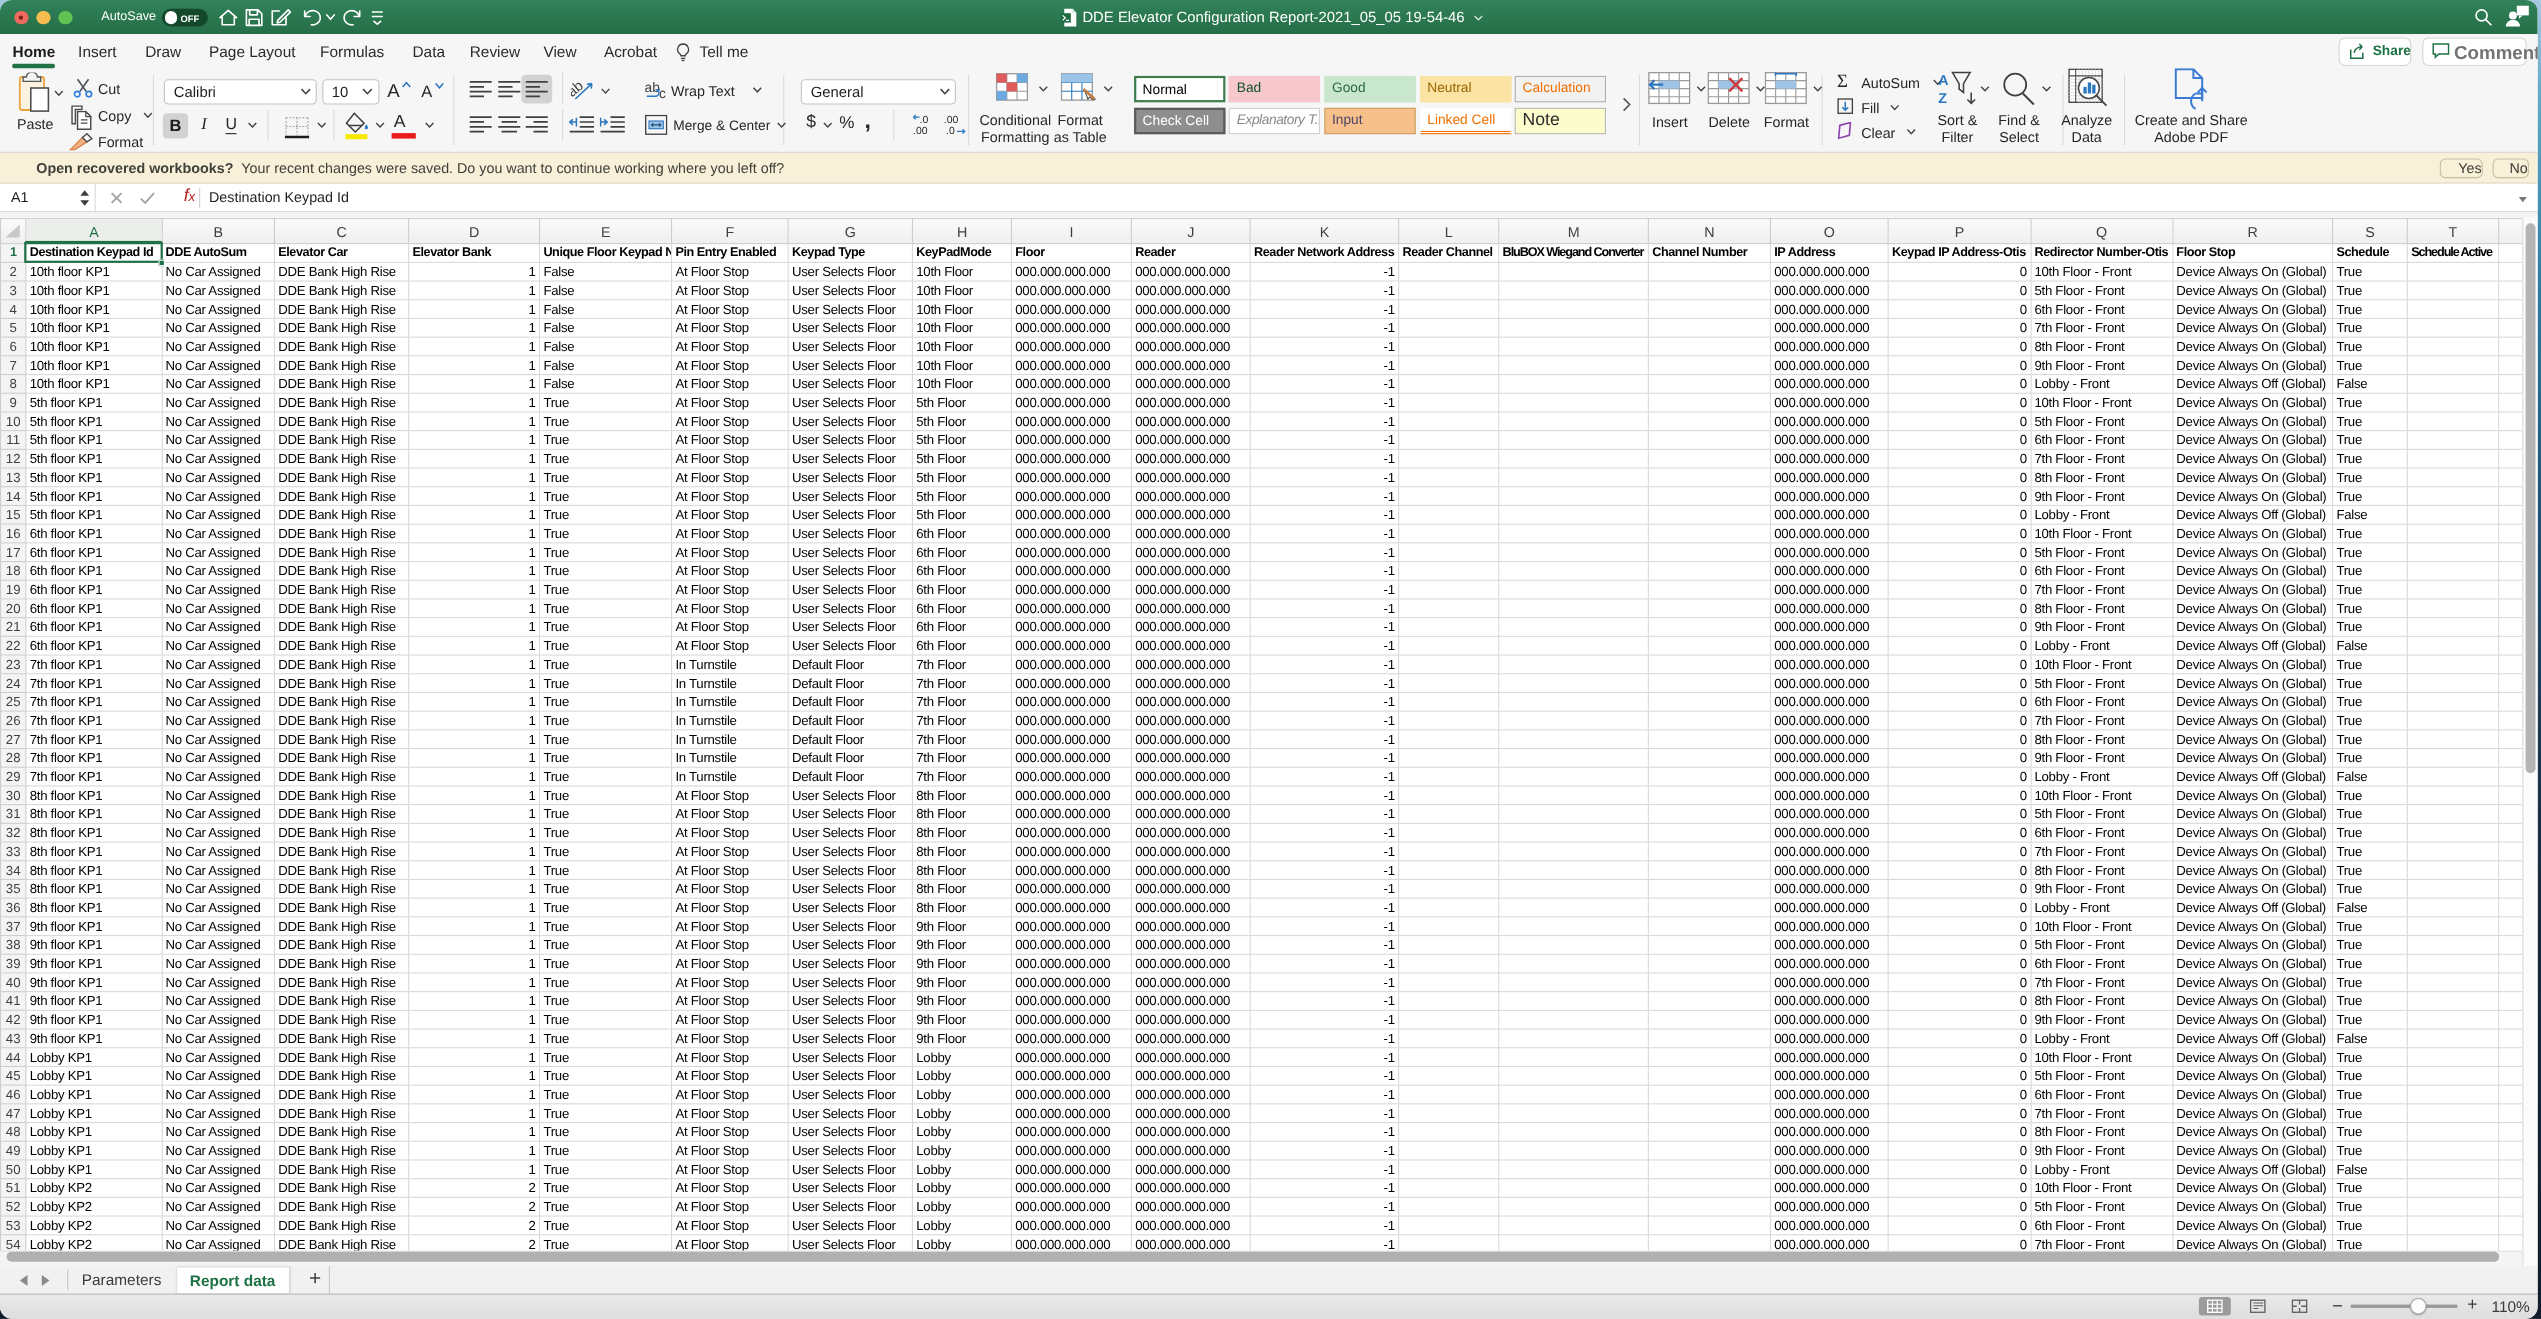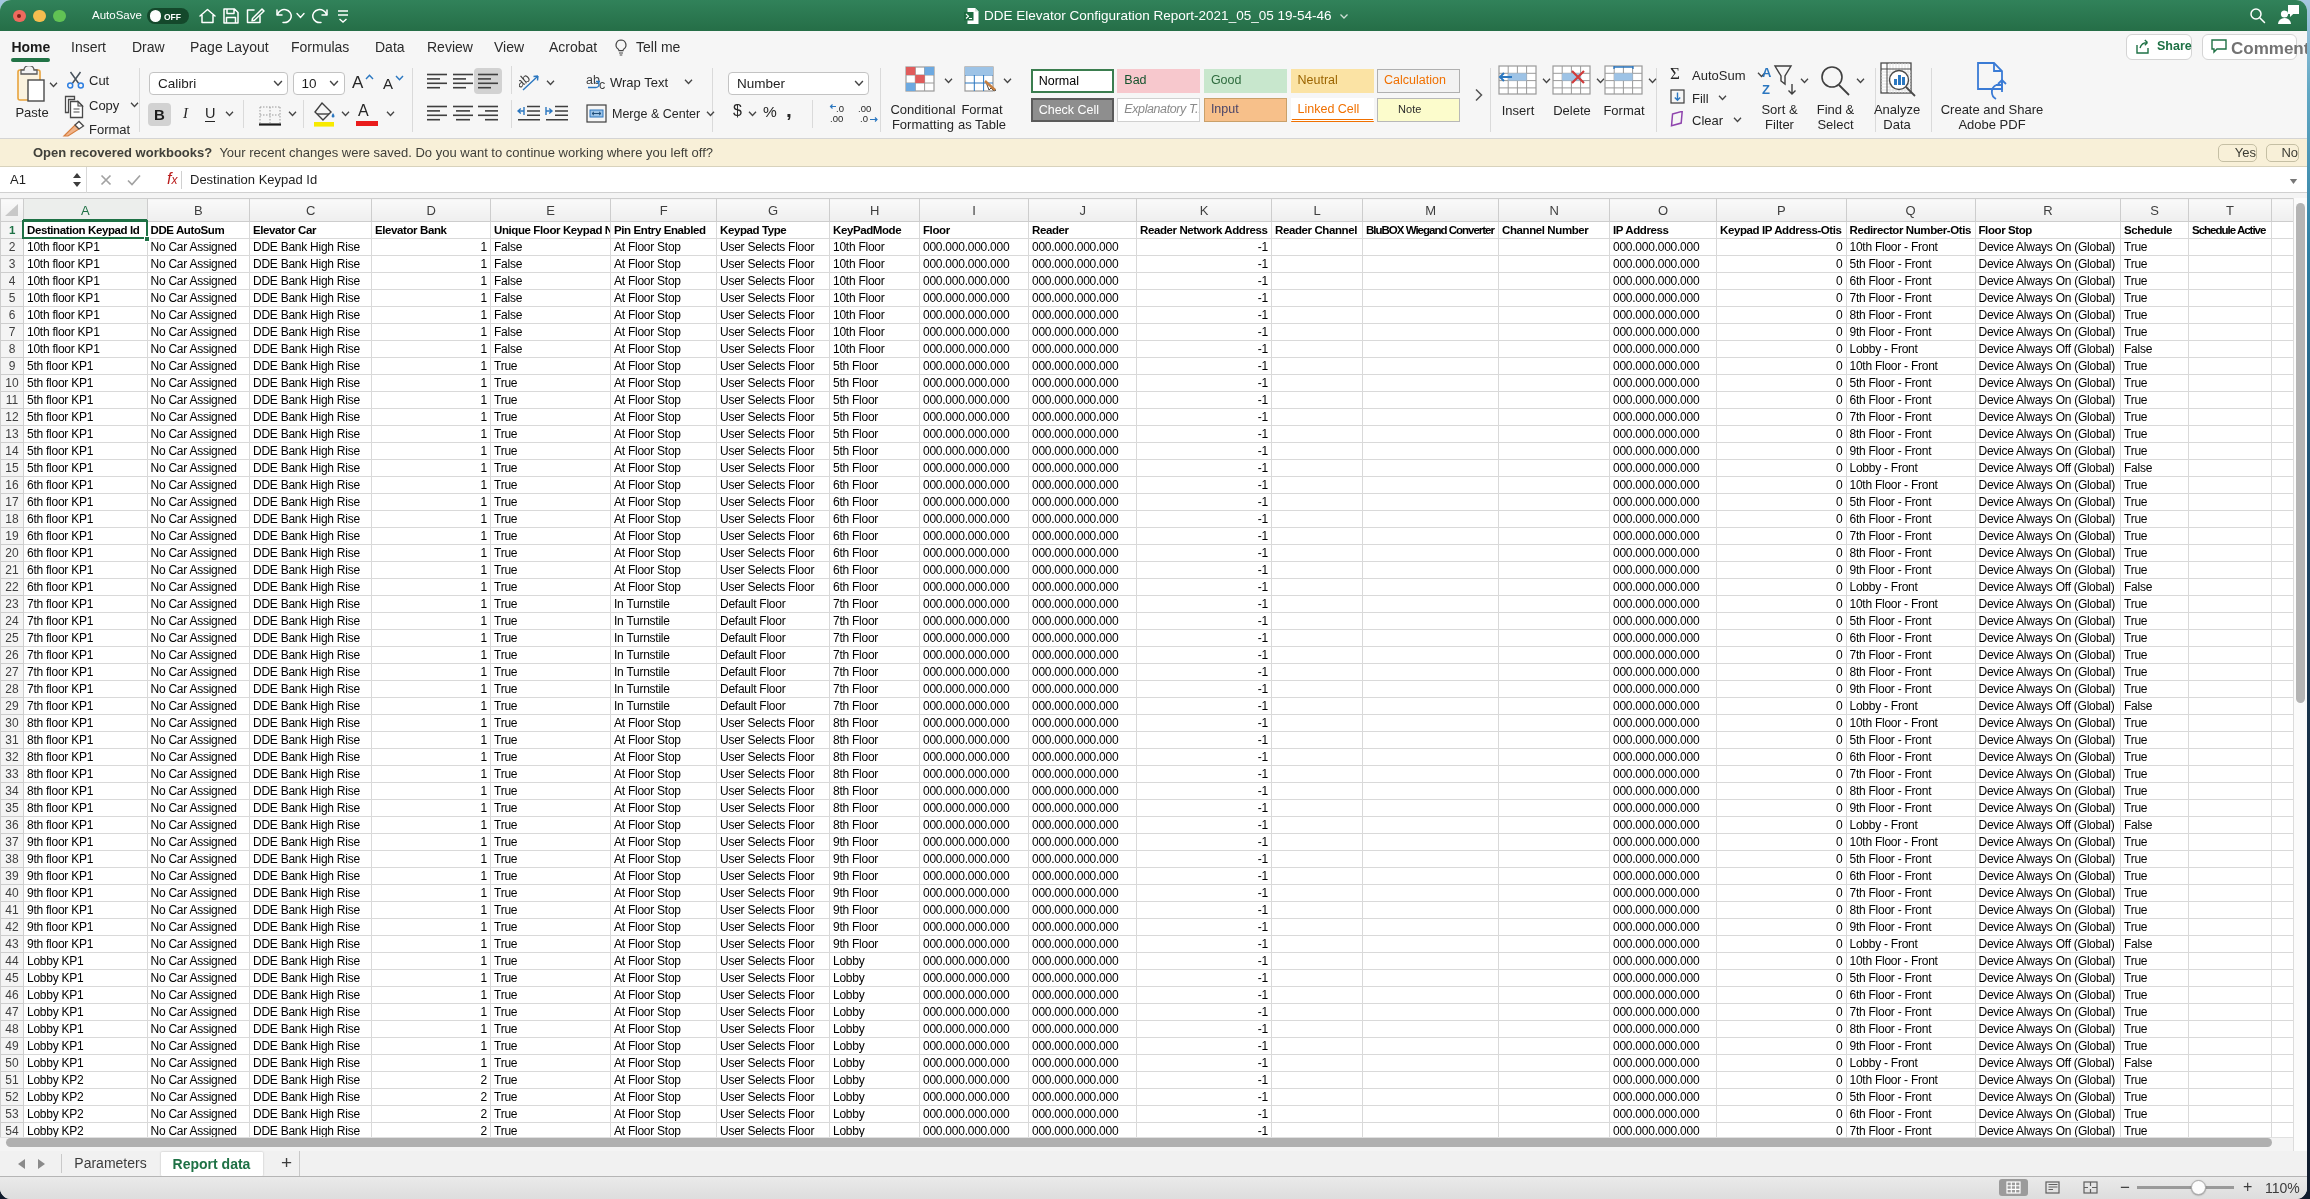--- a/index.html
+++ b/index.html
@@ -277,21 +277,21 @@
     </svg>
 <svg class="ab" style="left:586px;top:104px" width="21" height="19" viewBox="0 0 21 19">
 <rect x="1" y="1" width="19" height="17" fill="none" stroke="#3f3f3f" stroke-width="1.2"></rect>
 <rect x="4" y="6" width="13" height="7" fill="#9dc3e6" stroke="#2b77c0" stroke-width="1"></rect>
 <path d="M6 9.5 h9 M6 9.5 l2 -1.6 M6 9.5 l2 1.6 M15 9.5 l-2 -1.6 M15 9.5 l-2 1.6" stroke="#1f4e79" stroke-width="1" fill="none"></path>
     </svg>
 <div class="rlb" style="left:612px;top:107px;font-size:12.5px">Merge &amp; Center</div>
 <svg class="ab" style="left:706px;top:111px" width="9" height="6" viewBox="0 0 9 6">
       <path d="M1 .8 L4.5 4.5 L8 .8" stroke="#444" stroke-width="1.3" fill="none"></path>
     </svg>
-<div class="combo" style="left:728px;top:71.5px;width:141px;height:23px">Number</div>
+<div class="combo" style="left:728px;top:71.5px;width:141px;height:23px">General</div>
 <svg class="ab" style="left:854px;top:80px" width="10" height="7" viewBox="0 0 9 6">
       <path d="M1 .8 L4.5 4.5 L8 .8" stroke="#444" stroke-width="1.3" fill="none"></path>
     </svg>
 <div class="ab" style="left:733px;top:102px;font-size:16px;color:#262626">$</div>
 <svg class="ab" style="left:748px;top:111px" width="9" height="6" viewBox="0 0 9 6">
       <path d="M1 .8 L4.5 4.5 L8 .8" stroke="#444" stroke-width="1.3" fill="none"></path>
     </svg>
 <div class="ab" style="left:763px;top:103px;font-size:15.5px;color:#262626">%</div>
 <div class="ab" style="left:786px;top:98px;font-size:21px;font-weight:bold;color:#262626">,</div>
 <div class="sep" style="left:812px;top:100px;height:28px"></div>
@@ -330,21 +330,21 @@
 <div class="rlb" style="left:937px;top:102px;width:90px">Format<br>as Table</div>
 <div class="ab" style="left:1030.7px;top:69px;width:83.2px;height:24px;background:#fff;color:#000;border:2px solid #3b7d4f;font-size:12.5px;font-style:normal;line-height:21px;padding-left:6px;overflow:hidden;white-space:nowrap">Normal</div>
 <div class="ab" style="left:1117.3px;top:69px;width:83.2px;height:24px;background:#f7c8cd;color:#14532d;border:1px solid #f7c8cd;font-size:12.5px;font-style:normal;line-height:21px;padding-left:6px;overflow:hidden;white-space:nowrap">Bad</div>
 <div class="ab" style="left:1203.9px;top:69px;width:83.2px;height:24px;background:#c8e7cd;color:#2e6b3e;border:1px solid #c8e7cd;font-size:12.5px;font-style:normal;line-height:21px;padding-left:6px;overflow:hidden;white-space:nowrap">Good</div>
 <div class="ab" style="left:1290.5px;top:69px;width:83.2px;height:24px;background:#fbe3a4;color:#9c6500;border:1px solid #fbe3a4;font-size:12.5px;font-style:normal;line-height:21px;padding-left:6px;overflow:hidden;white-space:nowrap">Neutral</div>
 <div class="ab" style="left:1377.1px;top:69px;width:83.2px;height:24px;background:#f2f2f2;color:#f07000;border:1px solid #b0b0b0;font-size:12.5px;font-style:normal;line-height:21px;padding-left:6px;overflow:hidden;white-space:nowrap">Calculation</div>
 <div class="ab" style="left:1030.7px;top:98px;width:83.2px;height:24px;background:#8e8e8e;color:#fff;border:2.5px solid #5a5a5a;font-size:12.5px;font-style:normal;line-height:21px;padding-left:6px;overflow:hidden;white-space:nowrap">Check Cell</div>
 <div class="ab" style="left:1117.3px;top:98px;width:83.2px;height:24px;background:#fff;color:#8a8a8a;border:1px solid #d0d0d0;letter-spacing:-0.4px;font-size:12.5px;font-style:italic;line-height:21px;padding-left:6px;overflow:hidden;white-space:nowrap">Explanatory T...</div>
 <div class="ab" style="left:1203.9px;top:98px;width:83.2px;height:24px;background:#f7c08a;color:#4a4468;border:1px solid #c9a06a;font-size:12.5px;font-style:normal;line-height:21px;padding-left:6px;overflow:hidden;white-space:nowrap">Input</div>
 <div class="ab" style="left:1290.5px;top:98px;width:83.2px;height:24px;background:#fff;color:#f07000;border:1px solid #fff;border-bottom:3px double #f07000;font-size:12.5px;font-style:normal;line-height:21px;padding-left:6px;overflow:hidden;white-space:nowrap">Linked Cell</div>
-<div class="ab" style="left:1377.1px;top:98px;width:83.2px;height:24px;background:#fcfccc;color:#2b2b2b;border:1px solid #b8b8b8;font-size:11px;font-style:normal;line-height:21px;padding-left:20px;overflow:hidden;white-space:nowrap">Note</div>
+<div class="ab" style="left:1377.1px;top:98px;width:83.2px;height:24px;background:#fcfccc;color:#2b2b2b;border:1px solid #b8b8b8;font-size:16px;font-style:normal;line-height:21px;padding-left:6px;overflow:hidden;white-space:nowrap">Note</div>
 <svg class="ab" style="left:1474px;top:88px" width="9" height="14" viewBox="0 0 9 14">
       <path d="M2 1.5 L7.5 7 L2 12.5" stroke="#555" stroke-width="1.5" fill="none"></path>
     </svg>
 <svg class="ab" style="left:1498px;top:65px" width="40" height="32" viewBox="0 0 40 32">
       <rect x="1" y="1" width="37" height="28" fill="#fff" stroke="#9a9a9a" stroke-width="1.2"></rect>
       <path d="M1 8.3 H38 M1 15.6 H38 M1 22.9 H38 M10.2 1 V29 M19.4 1 V29 M28.6 1 V29" stroke="#9a9a9a" stroke-width="1"></path>
       <rect x="10.2" y="8.3" width="18.4" height="7.3" fill="#9dc3e6"></rect>
       <path d="M14 12 H2 M6 8 L2 12 L6 16" stroke="#2b77c0" stroke-width="2" fill="none"></path>
     </svg>
 <svg class="ab" style="left:1542px;top:78px" width="9" height="6" viewBox="0 0 9 6">

